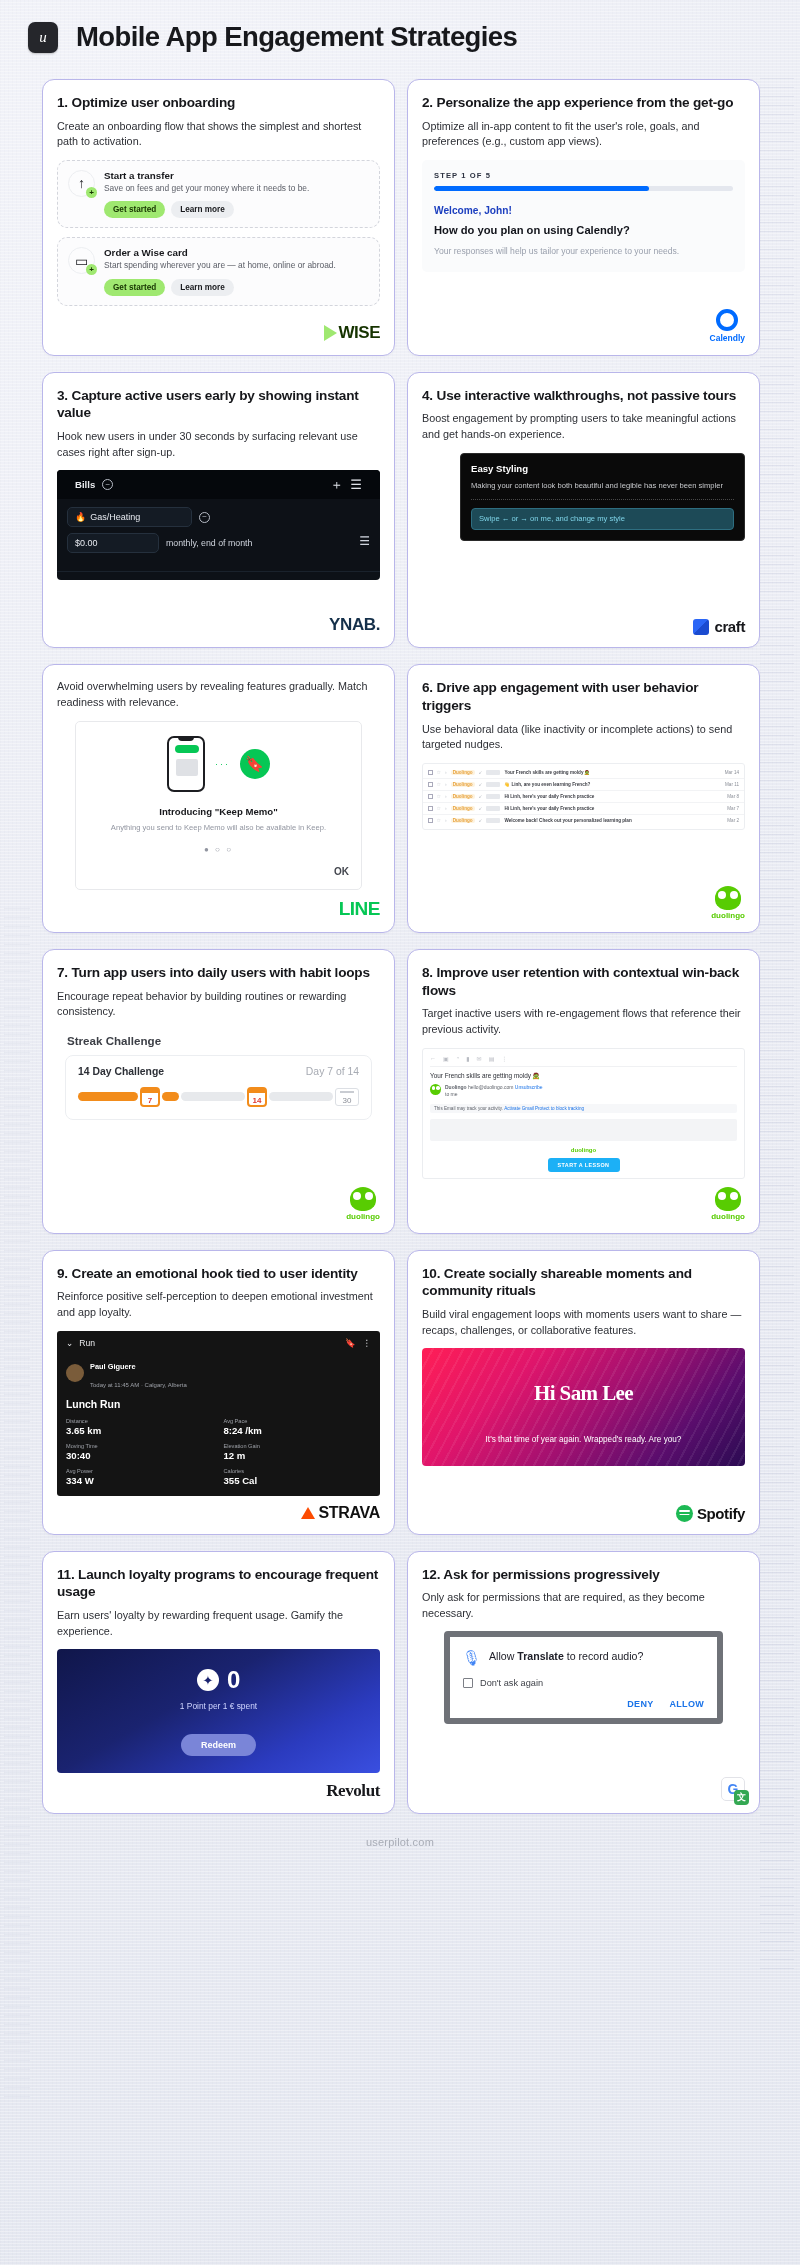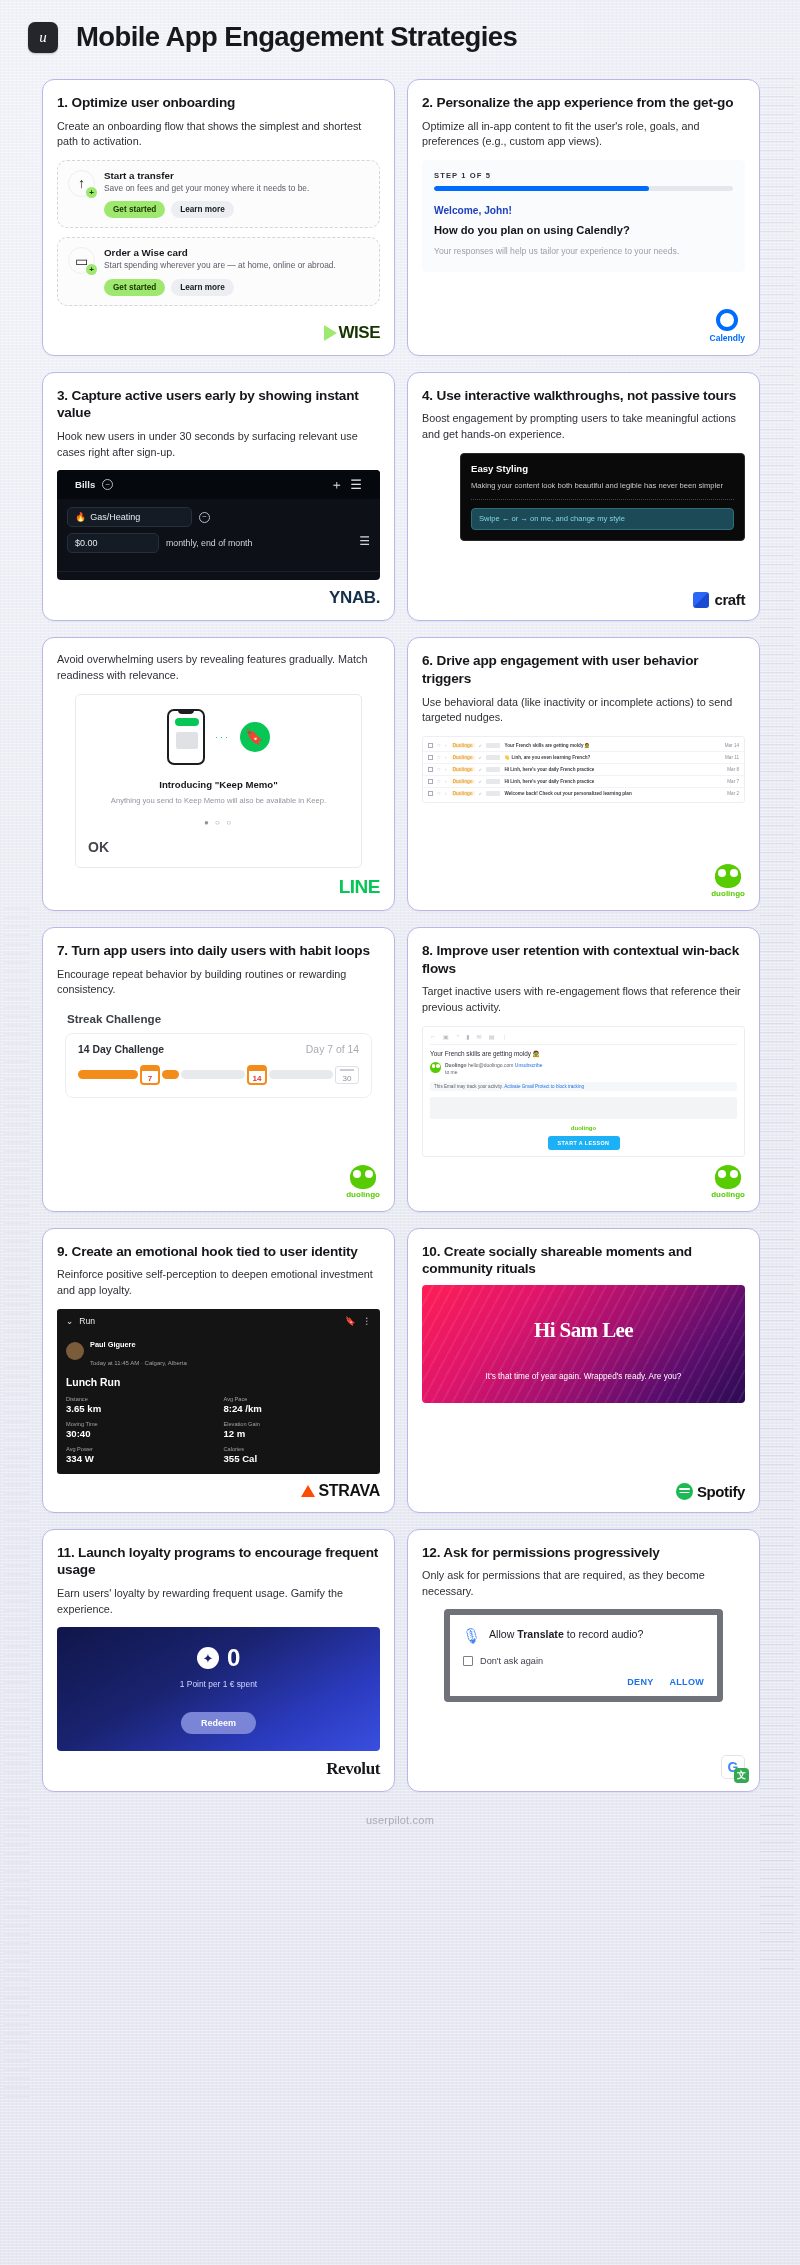--- a/index.html
+++ b/index.html
@@ -109,21 +109,21 @@
     display:flex; align-items:center; justify-content:flex-end;
     margin-top: auto; padding-top: 8px;
   }
 
   
   .wise-logo{display:flex;align-items:center;gap:2px;font-weight:800;font-size:17px;color:#163300;letter-spacing:-.5px;}
   .wise-mark{width:0;height:0;border-top:8px solid transparent;border-bottom:8px solid transparent;border-left:13px solid #9fe870;}
   .calendly{display:flex;flex-direction:column;align-items:center;gap:2px;}
   .calendly-mark{width:22px;height:22px;border-radius:50%;border:4px solid #006bff;background:#fff;}
   .calendly-txt{font-size:8.5px;color:#006bff;font-weight:600;}
-  .ynab{font-weight:800;font-size:17px;color:#15304a;letter-spacing:-.4px;}
+  .ynab{font-weight:800;font-size:17px;color:#15304a;letter-spacing:-.4px;margin-top:27px;}
   .craft{display:flex;align-items:center;gap:5px;font-weight:800;font-size:15px;color:#17181c;letter-spacing:-.4px;}
   .craft-mark{width:16px;height:16px;background:
      linear-gradient(135deg,#2b66f6 50%, #1b4bd0 50%);border-radius:3px;}
   .line-logo{font-weight:800;font-size:19px;color:#06c755;letter-spacing:-.5px;}
   .duo{display:flex;flex-direction:column;align-items:center;gap:1px;}
   .duo-owl{width:26px;height:24px;border-radius:50% 50% 45% 45%;background:#58cc02;position:relative;}
   .duo-owl::before,.duo-owl::after{content:"";position:absolute;top:5px;width:8px;height:8px;border-radius:50%;background:#fff;}
   .duo-owl::before{left:3px;} .duo-owl::after{right:3px;}
   .duo-txt{font-size:8px;font-weight:700;color:#58cc02;}
   .strava{font-weight:800;font-size:16px;color:#111;letter-spacing:-.3px;display:flex;align-items:center;gap:3px;}
@@ -182,21 +182,21 @@
   .line-art{display:flex;align-items:center;justify-content:center;gap:10px;margin-bottom:14px;}
   .phone{width:38px;height:56px;border:2px solid #1c1d21;border-radius:7px;position:relative;background:#fff;}
   .phone .notch{position:absolute;top:-1px;left:50%;transform:translateX(-50%);width:16px;height:4px;background:#1c1d21;border-radius:0 0 4px 4px;}
   .phone .bubble{position:absolute;top:7px;left:6px;width:24px;height:8px;border-radius:4px;background:#06c755;}
   .phone .img{position:absolute;top:21px;left:7px;width:22px;height:17px;background:#dfe1e5;border-radius:2px;}
   .line-dots{color:#06c755;letter-spacing:2px;font-size:9px;}
   .line-circ{width:30px;height:30px;border-radius:50%;background:#06c755;display:flex;align-items:center;justify-content:center;color:#fff;font-size:15px;}
   .line-h{text-align:center;font-size:9.6px;font-weight:700;color:#17181c;margin-bottom:5px;}
   .line-p{text-align:center;font-size:7.6px;color:#9195a0;line-height:1.5;margin-bottom:12px;}
   .line-pg{text-align:center;color:#9195a0;font-size:8px;letter-spacing:2px;margin-bottom:12px;}
-  .line-ok{text-align:left;font-size:14px;font-weight:700;color:#44474f;}
+  .line-ok{text-align:right;font-size:10px;font-weight:700;color:#44474f;}
 
   
   .inbox{background:#fff;border:1px solid #eceef1;border-radius:3px;padding:3px 0;}
   .inbox-row{display:flex;align-items:center;gap:4px;padding:2.5px 5px;border-bottom:1px solid #f2f3f5;font-size:4.6px;color:#3b3d44;}
   .inbox-row:last-child{border-bottom:none;}
   .ib-chk{width:4.5px;height:4.5px;border:.6px solid #aab;}
   .ib-star{color:#c9ccd2;font-size:5px;}
   .ib-dot{color:#c9ccd2;font-size:5px;}
   .ib-sender{color:#e8a33d;font-weight:700;background:#fdf3e0;padding:0 2px;border-radius:2px;}
   .ib-chev{color:#bfc3ca;}
@@ -622,20 +622,21 @@
       <div class="brand-row">
         <div class="strava">
           <span class="strava-mark"></span>
           <span>STRAVA</span>
         </div>
       </div>
     </div>
 
     <div class="card">
       <div class="card-title">10. Create socially shareable moments and community rituals</div>
+      <div class="card-desc">Build viral engagement loops with moments users want to share — recaps, challenges, or collaborative features.</div>
       <div class="visual">
         <div class="sp">
           <div class="sp-name">Hi Sam Lee</div>
           <div class="sp-sub">It's that time of year again. Wrapped's ready. Are you?</div>
         </div>
       </div>
       <div class="brand-row">
         <div class="spotify">
           <span class="spotify-mark"></span>
           <span>Spotify</span>

